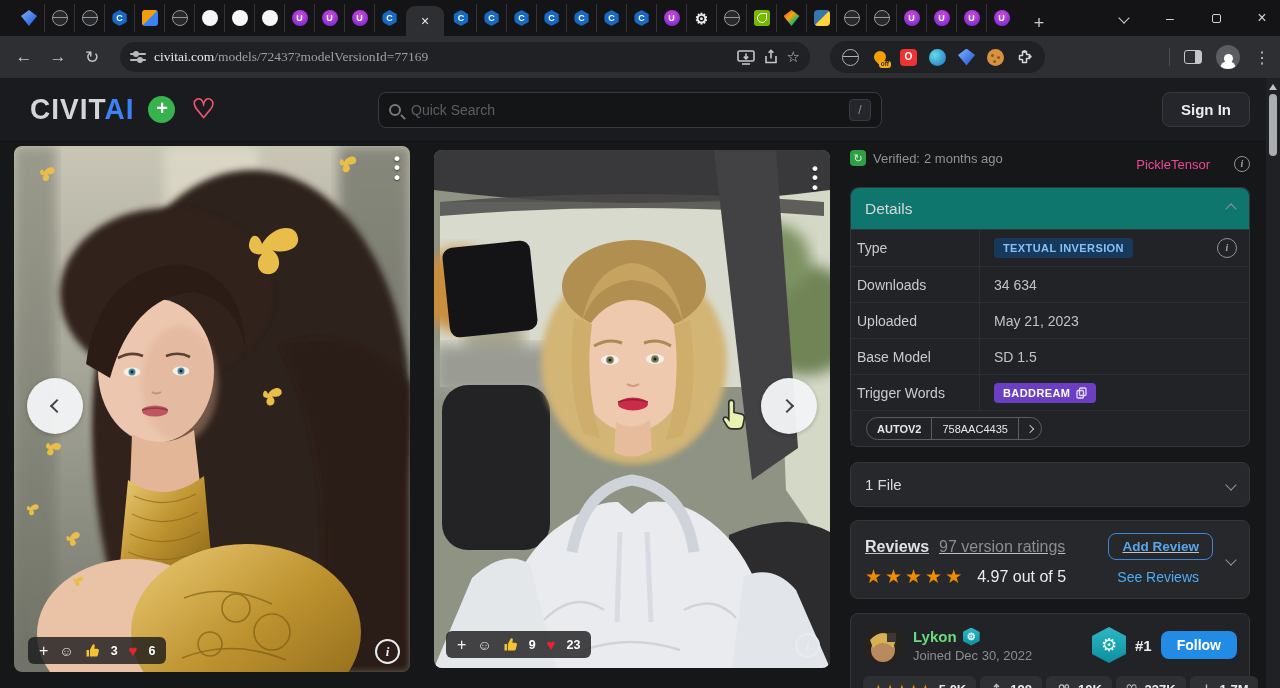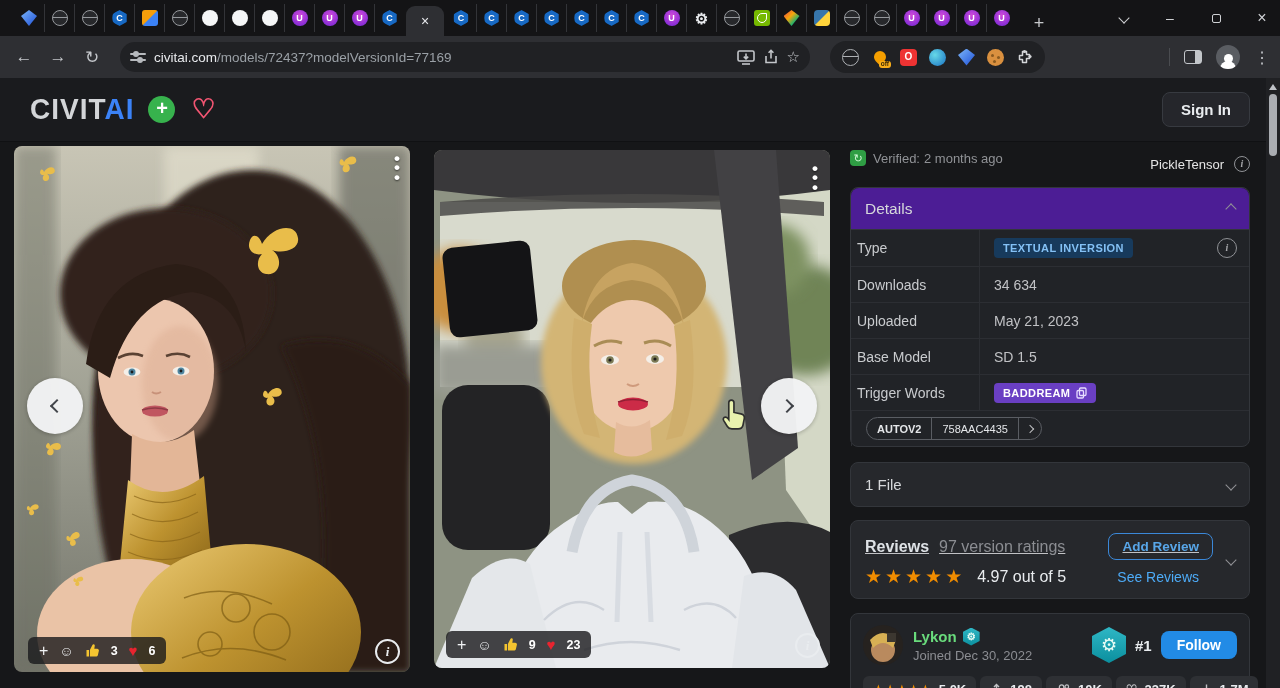--- a/index.html
+++ b/index.html
@@ -37,21 +37,21 @@
   .toolbar { height:42px; background:#2e2f33; display:flex; align-items:center; padding:0 10px; gap:6px; }
   .navbtn { width:28px; height:28px; border-radius:50%; color:#c3c6ca; font-size:17px;
             display:flex; align-items:center; justify-content:center; }
   .omnibox { flex:0 0 690px; height:30px; margin-left:8px; background:#202124; border-radius:16px;
              display:flex; align-items:center; padding:0 10px; gap:8px; }
   .tune-ico { width:16px; height:12px; position:relative; }
   .tune-ico i, .tune-ico b { position:absolute; left:0; right:0; height:1.6px; background:#b6b9bd; border-radius:2px; }
   .tune-ico i { top:2px; } .tune-ico b { bottom:2px; }
   .tune-ico i::after, .tune-ico b::after { content:""; position:absolute; top:-2.4px; width:6px; height:6px; border-radius:50%; background:#b6b9bd; }
   .tune-ico i::after { left:3px; } .tune-ico b::after { right:3px; }
-  .url { font-size:13.5px; color:#9aa0a6; white-space:nowrap; overflow:hidden; flex:1; }
+  .url { font-size:13.5px; color:#9aa0a6; white-space:nowrap; overflow:hidden; flex:1;font-family:Liberation Serif, serif; }
   .url .host { color:#e8eaed; }
   .omni-ico { color:#c3c6ca; display:flex; align-items:center; }
   .extbar { margin-left:14px; height:32px; background:#202124; border-radius:16px; display:flex; align-items:center; gap:12px; padding:0 12px; }
   .eico { width:17px; height:17px; display:flex; align-items:center; justify-content:center; font:700 10px/1 "Liberation Sans",sans-serif; }
   .eico.globe { border:1.6px solid #aeb1b5; border-radius:50%; position:relative; }
   .eico.globe::after { content:""; position:absolute; left:0; right:0; top:6px; border-top:1.6px solid #aeb1b5; }
   .eico.flame { position:relative; }
   .eico.flame::before { content:""; width:12px; height:12px; background:#f59f00; border-radius:50% 50% 50% 0; transform:rotate(-45deg); }
   .eico.flame::after { content:"off"; position:absolute; bottom:-2px; right:-3px; background:#f8ae1a; color:#402c00; font-size:6.5px; font-weight:700; padding:0 2px; border-radius:3px; }
   .eico.opera { background:#e33; border-radius:4px; color:#fff; }
@@ -113,28 +113,28 @@
   .chev.down { transform:rotate(45deg); }
   .chev.up { transform:rotate(-135deg); }
   .cursor-hand { position:absolute; z-index:40; }
 
   
   .panel { position:absolute; left:850px; top:7px; width:400px; color:#c1c2c5; }
   .vrow { display:flex; align-items:center; font-size:13px; color:#909296; height:18px; }
   .vbadge { width:16px; height:16px; background:#2f9e44; border-radius:4px; color:#d3f9d8; font-size:11px;
             display:flex; align-items:center; justify-content:center; margin-right:7px; }
   .vlink { margin-left:4px; color:#909296; }
-  .vright { margin-left:auto; display:flex; align-items:center; gap:10px; color:#e5e5e5;margin-top:12px; }
+  .vright { margin-left:auto; display:flex; align-items:center; gap:24px; color:#ec4899;margin-top:12px; }
   .info-sm { width:16px; height:16px; border:1.4px solid #909296; border-radius:50%; color:#a6a7ab;
              display:flex; align-items:center; justify-content:center; font:700 10px/1 "Liberation Serif",serif; font-style:italic; }
   .info-sm::after { content:"i"; }
 
   .pcard { background:#212327; border:1px solid #33363b; border-radius:8px; margin-top:0; }
   .details-card { margin-top:20px; }
-  .acc-head { height:41px; display:flex; align-items:center; padding:0 14px; font-size:15.5px; color:#d6d8db; background:#4c1d95; border-radius:8px 8px 0 0; }
+  .acc-head { height:41px; display:flex; align-items:center; padding:0 14px; font-size:15.5px; color:#d6d8db; background:#0f766e; border-radius:8px 8px 0 0; }
   .acc-head .chev { margin-left:auto; }
   .dtable { border-top:1px solid #33363b; }
   .drow { display:flex; min-height:36px; align-items:stretch; border-top:1px solid #2c2e33; font-size:14px; }
   .drow:first-child { border-top:none; }
   .dlabel { flex:0 0 128px; display:flex; align-items:center; padding-left:6px; color:#c9cbce; font-weight:500; }
   .dvalue { flex:1; border-left:1px solid #2c2e33; display:flex; align-items:center; padding:0 12px 0 14px; gap:8px; }
   .badge-blue { background:#173a5c; color:#84c1f5; font-size:11px; font-weight:700; letter-spacing:.4px; padding:4px 9px; border-radius:4px; }
   .badge-purple { background:#6a3fc3; color:#fff; font-size:11px; font-weight:700; letter-spacing:.4px; padding:4px 9px; border-radius:4px;
                   display:inline-flex; align-items:center; gap:6px; }
   .row-spacer { margin-left:auto; }
@@ -343,20 +343,25 @@
     <span class="sidebar-ico"></span>
     <span class="avatar-ico"></span>
     <span class="kebab">⋮</span>
   </div>
 </div>
 
 <div class="site-header" style="position:relative">
   <div class="logo"><span class="lg1">CIVIT</span><span class="lg2">AI</span></div>
   <span class="plus-btn">+</span>
   <span class="heart-btn">♡</span>
+  <div class="search">
+    <span class="mag"></span>
+    <input placeholder="Quick Search" style="">
+    <span class="slash-badge">/</span>
+  </div>
   <button class="signin">Sign In</button>
 </div>
 
 <div class="main">
 
   <div class="imgcard card1">
     <svg width="396" height="526" viewBox="0 0 396 526">
       <defs>
         <linearGradient id="bg1" x1="0" y1="0" x2="0" y2="1">
             <stop offset="0" stop-color="#c8c5b5"></stop>

